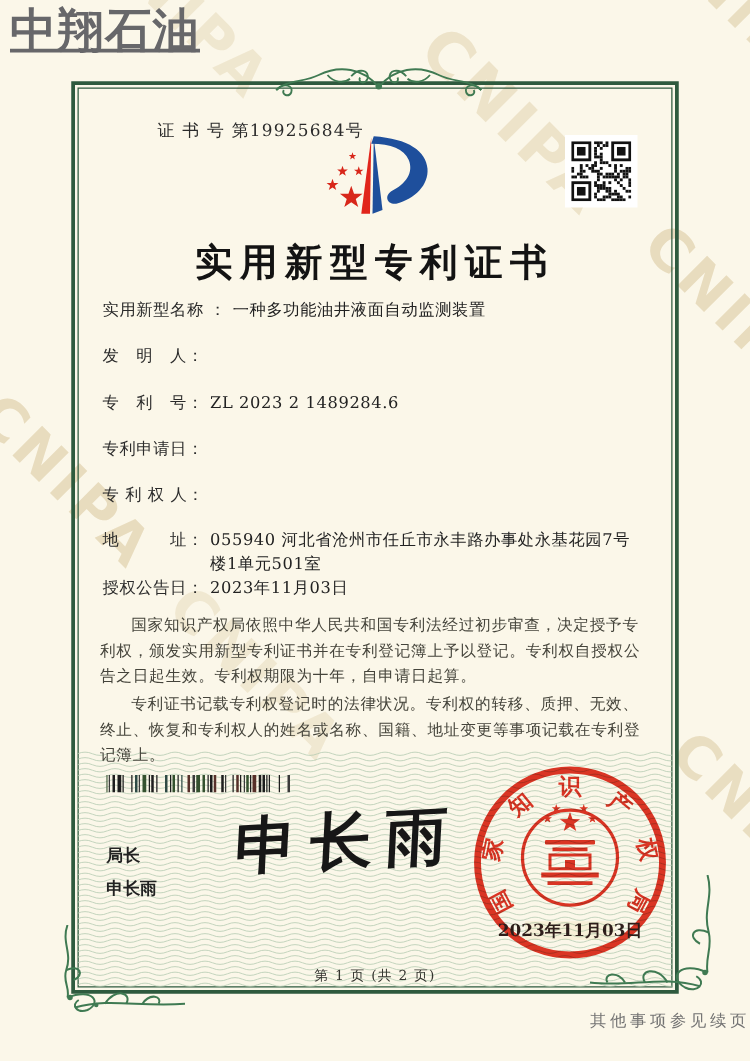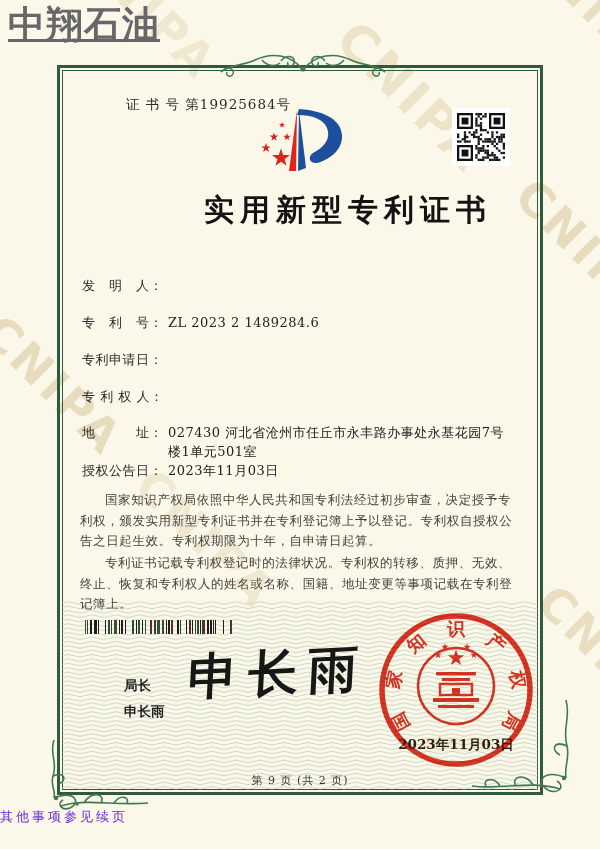--- a/index.html
+++ b/index.html
@@ -21,48 +21,48 @@
   #frame-inner{position:absolute;left:2px;top:2px;right:2px;bottom:2px;border:1px solid #2e5a3e;}
 
   #wave-layer{left:62px;top:598px;width:476px;height:195px;z-index:1;}
 
   #cert-no{left:82px;top:96px;font-size:13.5px;letter-spacing:1px;z-index:4;margin-left:44px;}
   #cnipa-logo{left:243px;top:96px;z-index:4;}
   #qr-box{left:452px;top:108px;width:58px;height:58px;background:#ffffff;z-index:4;
           display:flex;align-items:center;justify-content:center;}
 
   #title{left:57px;top:190px;width:486px;text-align:center;font-size:30px;font-weight:700;
-         letter-spacing:6px;color:#131313;z-index:4;margin-left:48px;}
+         letter-spacing:6px;color:#131313;z-index:4;}
 
   .row{position:absolute;left:82px;width:442px;display:flex;font-size:13px;
        letter-spacing:0.5px;z-index:4;line-height:18px;}
   .flabel{flex:0 0 auto;white-space:pre;color:#2b2b2b;}
   .fval{padding-left:5px;color:#222;}
   .pairgap{width:62px;flex:0 0 auto;}
 
   .para{position:absolute;left:80px;width:442px;font-size:12.5px;line-height:20.5px;
         color:#45443b;text-indent:2em;letter-spacing:0.6px;z-index:4;}
 
   #barcode{left:85px;top:620px;z-index:5;}
 
   #director-block{left:85px;top:672px;z-index:5;
       font-family:"DejaVu Sans","Liberation Sans",sans-serif;font-weight:700;
-      font-size:13.5px;color:#222;line-height:26px;margin-left:39px;}
+      font-size:13.5px;color:#222;line-height:26px;}
 
   #signature{left:188px;top:640px;z-index:5;font-size:50px;font-weight:700;color:#171717;
       letter-spacing:10px;transform:rotate(-3deg) skewX(-6deg);white-space:nowrap;}
 
   #seal{left:374px;top:608px;z-index:6;mix-blend-mode:multiply;opacity:0.95;}
   .seal-char{font-size:18px;font-weight:700;fill:#dd2b1b;text-anchor:middle;
              font-family:"DejaVu Serif","Liberation Serif",serif;}
 
   #page-indicator{left:57px;top:773px;width:486px;text-align:center;font-size:11px;
       letter-spacing:1px;color:#33332e;z-index:4;}
-  #footer-note{left:0;top:808px;width:600px;text-align:left;font-size:13px;
-      letter-spacing:3px;color:#6d28d9;z-index:4;}
+  #footer-note{left:0;top:808px;width:600px;text-align:right;font-size:13px;
+      letter-spacing:3px;color:#737373;z-index:4;}
 
   .ornament{position:absolute;z-index:2;}
 </style>
 </head>
 <body>
 
 <div id="page">
 
   <div class="wm" style="left:60px;top:-18px;opacity:.32">CNIPA</div>
   <div class="wm" style="left:318px;top:68px;opacity:.4;font-size:50px">CNIPA</div>
@@ -312,36 +312,40 @@
         <rect x="32" y="45.71428571428571" width="2.2857142857142856" height="2.2857142857142856" fill="#111"></rect>
         <rect x="34.285714285714285" y="45.71428571428571" width="2.2857142857142856" height="2.2857142857142856" fill="#111"></rect>
         <rect x="36.57142857142857" y="45.71428571428571" width="2.2857142857142856" height="2.2857142857142856" fill="#111"></rect>
         <rect x="38.857142857142854" y="45.71428571428571" width="2.2857142857142856" height="2.2857142857142856" fill="#111"></rect>
         <rect x="41.14285714285714" y="45.71428571428571" width="2.2857142857142856" height="2.2857142857142856" fill="#111"></rect>
       </svg>
   </div>
 
   <div id="title" class="abs">实用新型专利证书</div>
 
+  <div class="row" style="top:240px">
+    <span class="flabel">实用新型名称 ：</span>
+    <span class="fval">一种多功能油井液面自动监测装置</span>
+  </div>
   <div class="row" style="top:277px">
     <span class="flabel">发　明　人：</span>
   </div>
   <div class="row" style="top:314px">
     <span class="flabel">专　利　号：</span>
     <span class="fval">ZL 2023 2 1489284.6</span>
   </div>
   <div class="row" style="top:351px">
     <span class="flabel">专利申请日：</span>
   </div>
   <div class="row" style="top:388px">
     <span class="flabel">专 利 权 人：</span>
   </div>
   <div class="row" style="top:424px;width:430px">
     <span class="flabel">地　　　址：</span>
-    <span class="fval" style="line-height:18.5px">027430 河北省沧州市任丘市永丰路办事处永基花园7号楼1单元501室</span>
+    <span class="fval" style="line-height:18.5px">055940 河北省沧州市任丘市永丰路办事处永基花园7号楼1单元501室</span>
   </div>
   <div class="row" style="top:462px">
     <span class="flabel">授权公告日：</span>
     <span class="fval">2023年11月03日</span>
     <span class="pairgap"></span>
   </div>
 
   <div class="para" style="top:490px">国家知识产权局依照中华人民共和国专利法经过初步审查，决定授予专利权，颁发实用新型专利证书并在专利登记簿上予以登记。专利权自授权公告之日起生效。专利权期限为十年，自申请日起算。</div>
   <div class="para" style="top:553px">专利证书记载专利权登记时的法律状况。专利权的转移、质押、无效、终止、恢复和专利权人的姓名或名称、国籍、地址变更等事项记载在专利登记簿上。</div>
 
@@ -416,16 +420,16 @@
       <rect x="68" y="70" width="28" height="3"></rect>
       <rect x="66" y="76" width="32" height="11" fill="none" stroke="#dd2b1b" stroke-width="2.4"></rect>
       <rect x="78" y="80" width="8" height="7"></rect>
       <rect x="59" y="90" width="46" height="4"></rect>
       <rect x="64" y="97" width="36" height="3"></rect>
     </g>
     <rect x="46" y="129" width="72" height="15" fill="#fbf7e9" opacity="0.85"></rect>
     <text x="82" y="141" text-anchor="middle" font-size="13.5" font-weight="700" fill="#241310">2023年11月03日</text>
   </svg>
 
-  <div id="page-indicator" class="abs">第 9 页 (共 2 页)</div>
+  <div id="page-indicator" class="abs">第 1 页 (共 2 页)</div>
   <div id="footer-note" class="abs">其他事项参见续页</div>
 
 </div>
 
 </body></html>

